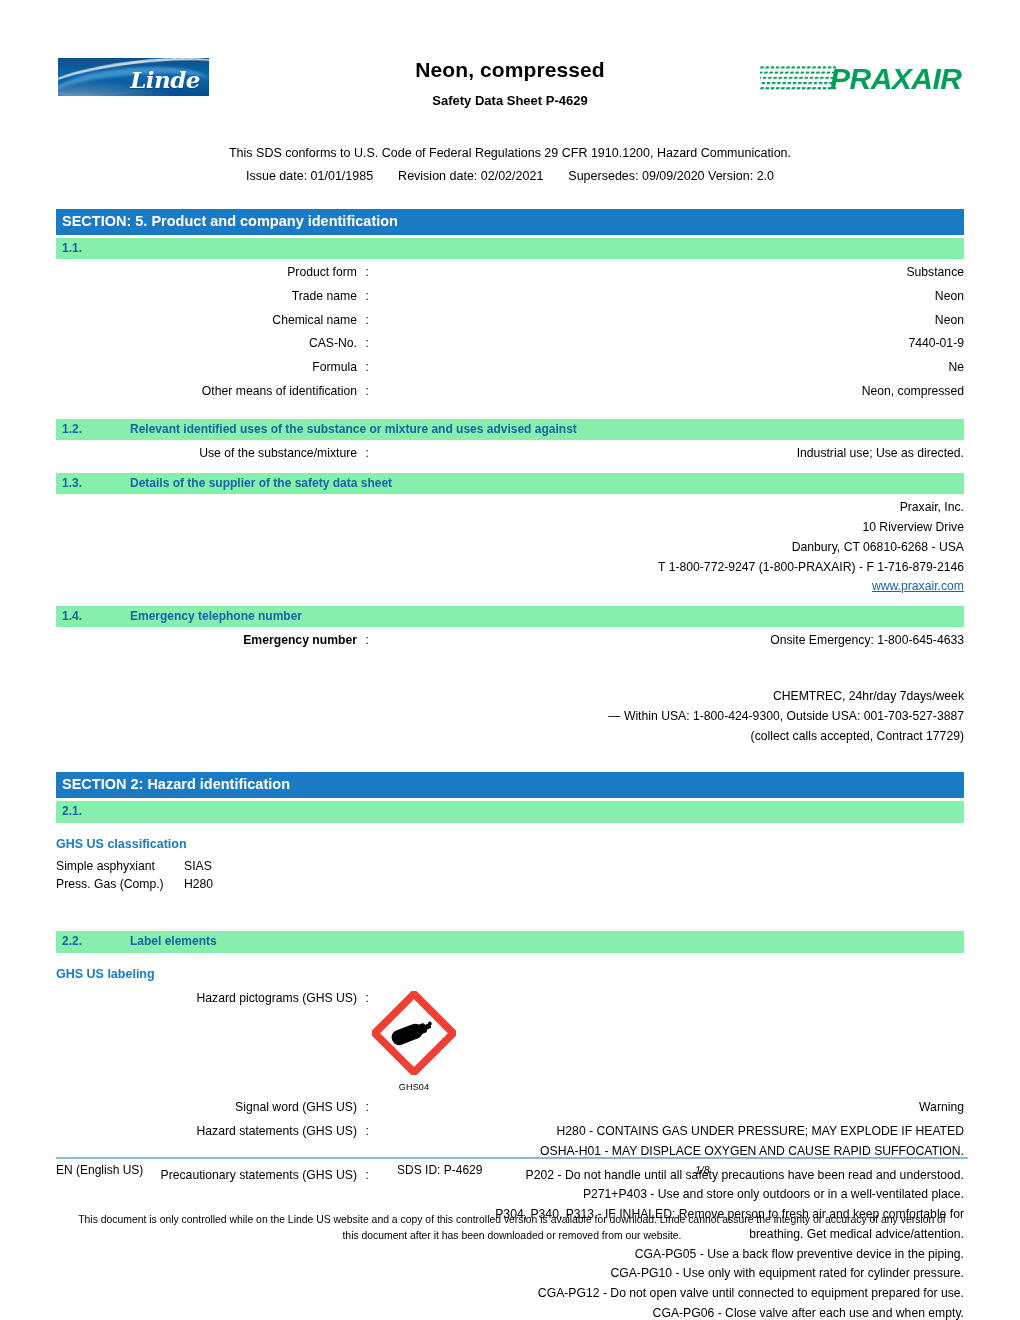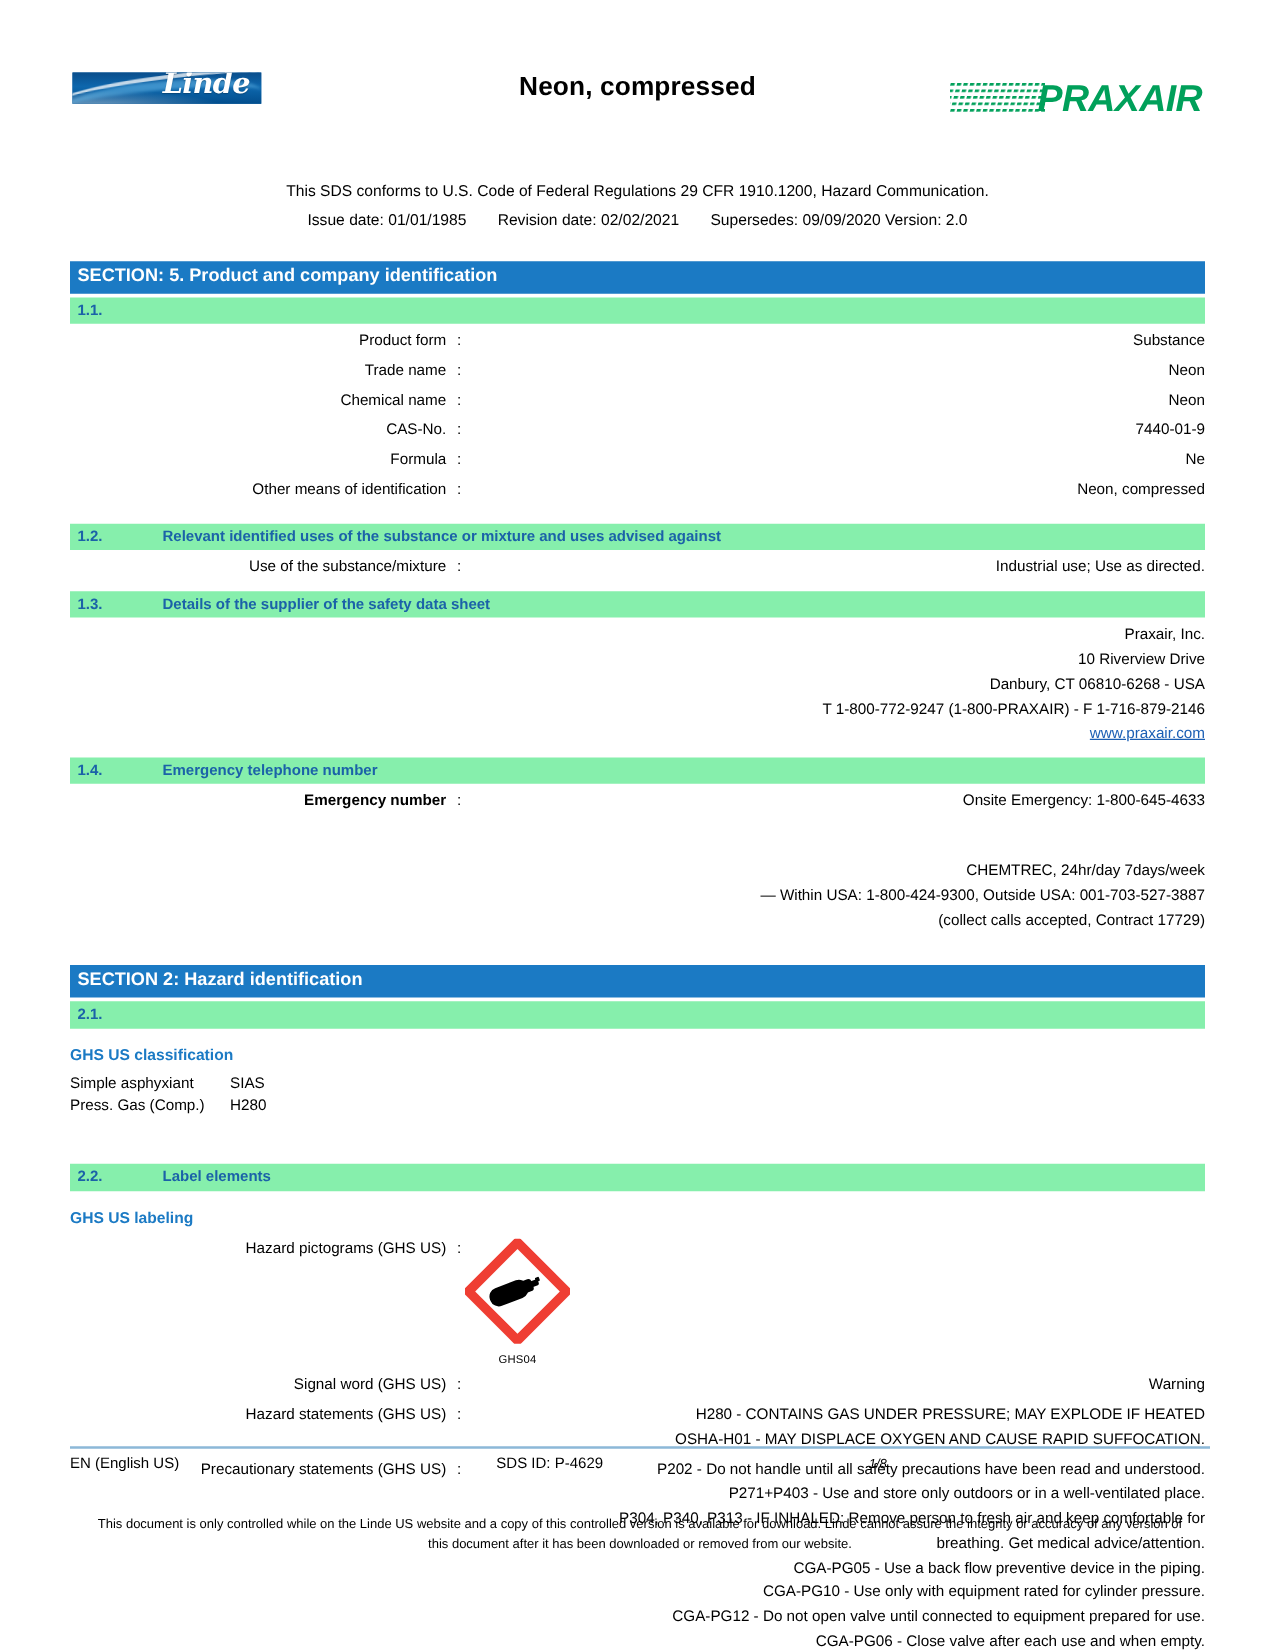--- a/index.html
+++ b/index.html
@@ -27,21 +27,21 @@
     position: relative;
     height: 120px;
     padding: 0 56px;
     box-sizing: border-box;
   }
   .linde-logo {
     position: absolute;
     left: 58px;
     top: 58px;
     width: 151px;
-    height: 25px;
+    height: 38px;
     background: #00579e;
     background-image:
       radial-gradient(ellipse 120% 85% at 12% 105%, rgba(255,255,255,0.42) 0%, rgba(255,255,255,0.18) 30%, rgba(255,255,255,0.0) 55%),
       linear-gradient(180deg, #0a4e8c 0%, #0d67ad 45%, #024e8d 100%);
     overflow: hidden;
   }
   .linde-swoosh {
     position: absolute;
     left: -8%;
     top: 8%;
@@ -234,20 +234,21 @@
 
   <div class="header">
 
     <div class="linde-logo">
       <div class="linde-swoosh2"></div>
       <div class="linde-swoosh"></div>
       <div class="linde-word">Linde</div>
     </div>
 
     <div class="doc-title">Neon, compressed</div>
+    <div class="doc-subtitle">Safety Data Sheet P-4629</div>
 
     <svg class="praxair-logo" viewBox="0 0 210 42">
       <defs>
         <pattern id="dots" x="0" y="0" width="5.2" height="5.2" patternUnits="userSpaceOnUse" patternTransform="skewX(-14)">
           <rect x="0" y="0" width="3.4" height="2.1" fill="#00a05a"></rect>
         </pattern>
         <linearGradient id="fade" x1="0" y1="0" x2="1" y2="0">
           <stop offset="0%" stop-color="#ffffff" stop-opacity="0.95"></stop>
           <stop offset="55%" stop-color="#ffffff" stop-opacity="0.45"></stop>
           <stop offset="100%" stop-color="#ffffff" stop-opacity="0"></stop>

